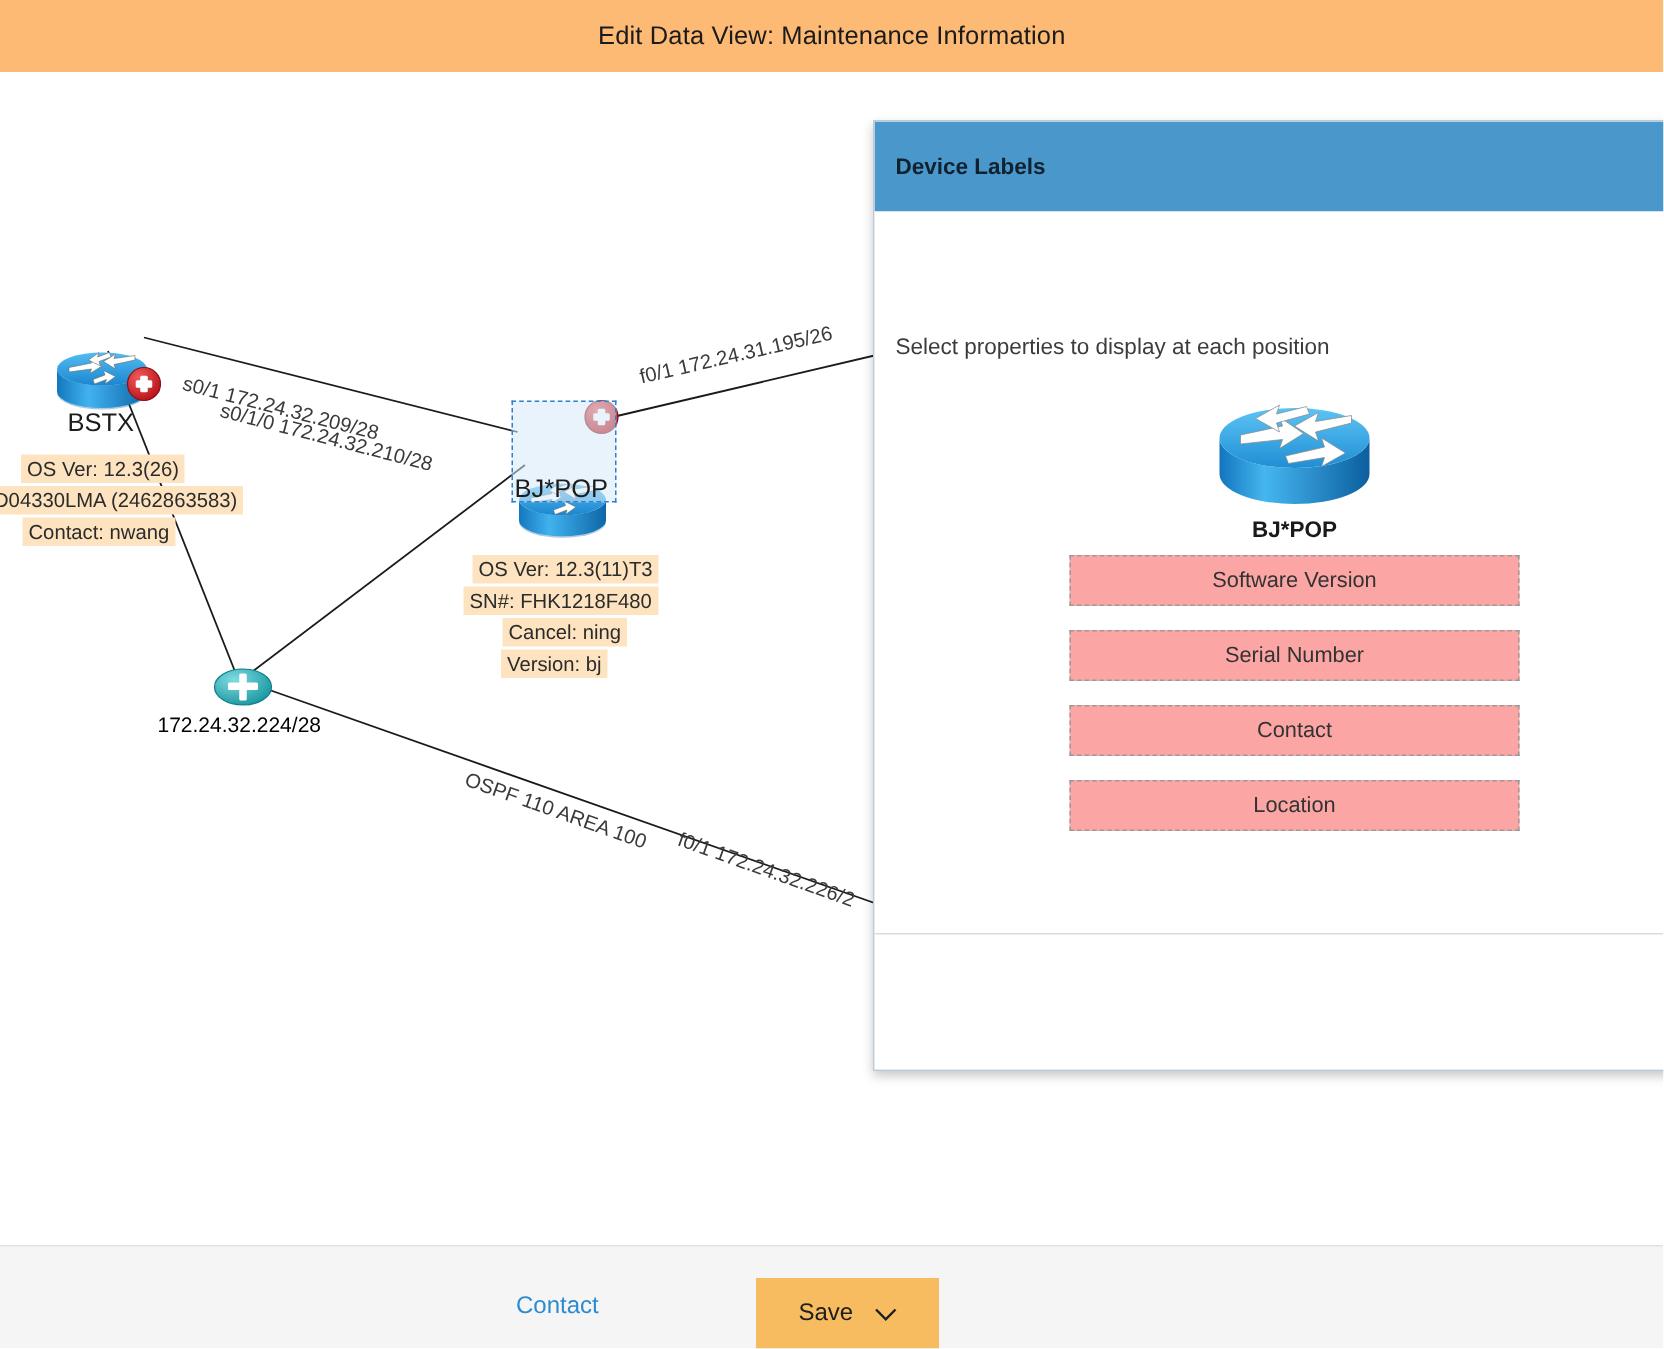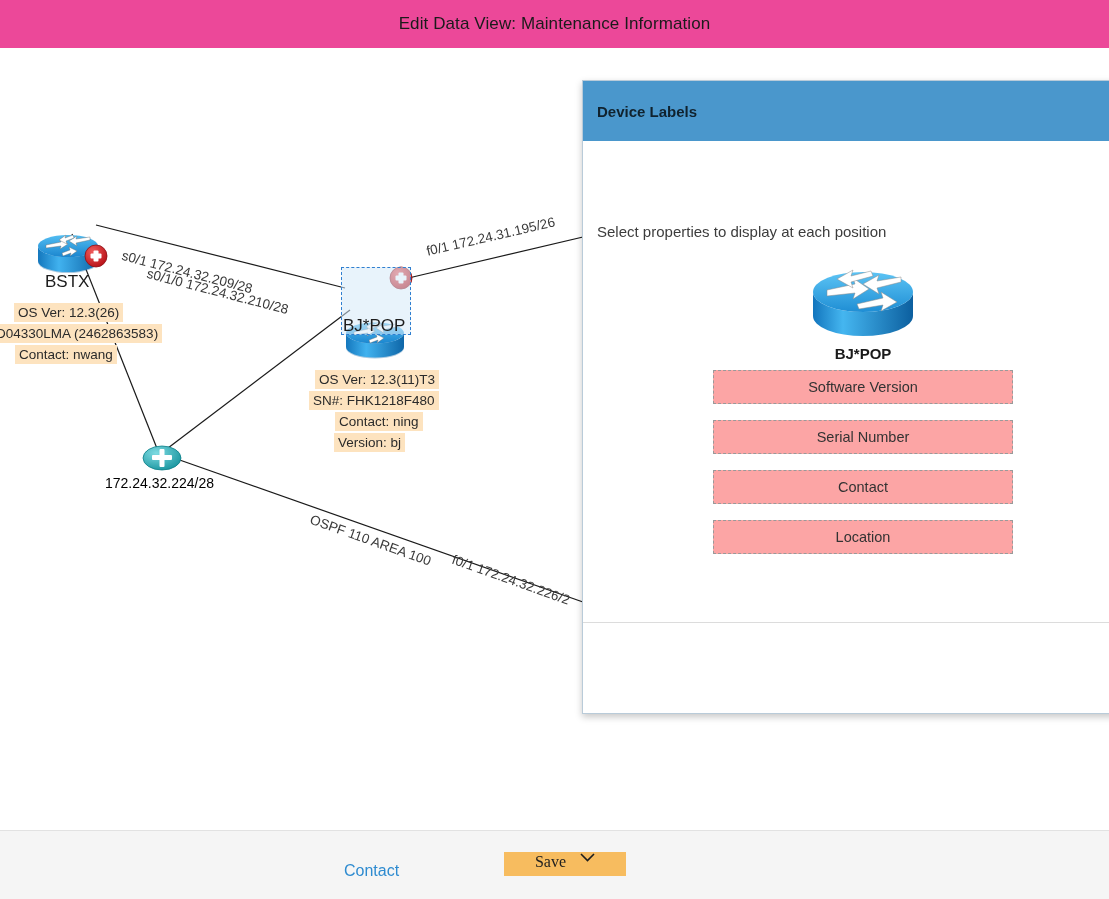--- a/index.html
+++ b/index.html
@@ -15,21 +15,21 @@
     width: 1109px;
     height: 899px;
     background: #ffffff;
     overflow: hidden;
   }
 
   
   .titlebar {
     position: absolute; left: 0; top: 0;
     width: 1109px; height: 48px;
-    background: #ec4899;
+    background: #fdba74;
     display: flex; align-items: center; justify-content: center;
   }
   .titlebar-text {
     font-size: 17px;
     color: #1b1b1b;
     letter-spacing: .1px;
   }
 
   
   .canvas {
@@ -135,25 +135,25 @@
   }
   .btn-cancel {
     position: absolute; left: 338px; top: 858px;
     font-size: 16px; color: #2e8bd0;
     background: none; border: none; cursor: pointer;
     font-family: "Liberation Sans", sans-serif;
     padding: 4px 6px;
   }
   .btn-save {
     position: absolute; left: 504px; top: 852px;
-    width: 122px; height: 24px;
+    width: 122px; height: 48px;
     background: #f7bc5f; border: none; cursor: pointer;
-    display: flex; justify-content: center;
+    display: flex; align-items: center; justify-content: center;
     gap: 14px;
-    font-family: Liberation Serif, serif;
+    font-family: Liberation Sans, sans-serif;
   }
   .btn-save-label { font-size: 16px; color: #1e1e1e; }
   .chev { display: block; }
 </style>
 </head>
 <body>
 
 <div id="app">
 
   <div class="titlebar">
@@ -242,21 +242,21 @@
     <div class="node-name" style="left:45px; top:200px;margin-top:24px;">BSTX</div>
     <div class="node-name" style="left:343px; top:268px;">BJ*POP</div>
     <div class="cloud-label" style="left:105px; top:427px;">172.24.32.224/28</div>
 
     <div class="prop-chip" style="left:14px; top:229px;">OS Ver: 12.3(26)</div>
     <div class="prop-chip" style="left:-8px; top:250px;">D04330LMA (2462863583)</div>
     <div class="prop-chip" style="left:15px; top:271px;">Contact: nwang</div>
 
     <div class="prop-chip" style="left:315px; top:296px;">OS Ver: 12.3(11)T3</div>
     <div class="prop-chip" style="left:309px; top:317px;">SN#: FHK1218F480</div>
-    <div class="prop-chip" style="left:335px; top:338px;">Contact: ning</div>
+    <div class="prop-chip" style="left:335px; top:338px;">Cancel: ning</div>
     <div class="prop-chip" style="left:334px; top:359px;">Version: bj</div>
 
     <div class="link-label" style="left:124px; top:200px; transform: rotate(14.5deg);">s0/1 172.24.32.209/28</div>
     <div class="link-label" style="left:149px; top:218px; transform: rotate(14.5deg);">s0/1/0 172.24.32.210/28</div>
     <div class="link-label" style="left:425px; top:196px; transform: rotate(-13deg);">f0/1 172.24.31.195/26</div>
     <div class="link-label" style="left:313px; top:464px; transform: rotate(19.5deg);">OSPF 110 AREA 100</div>
     <div class="link-label" style="left:455px; top:504px; transform: rotate(19.5deg);">f0/1 172.24.32.226/2</div>
   </div>
 
   <div class="panel">

